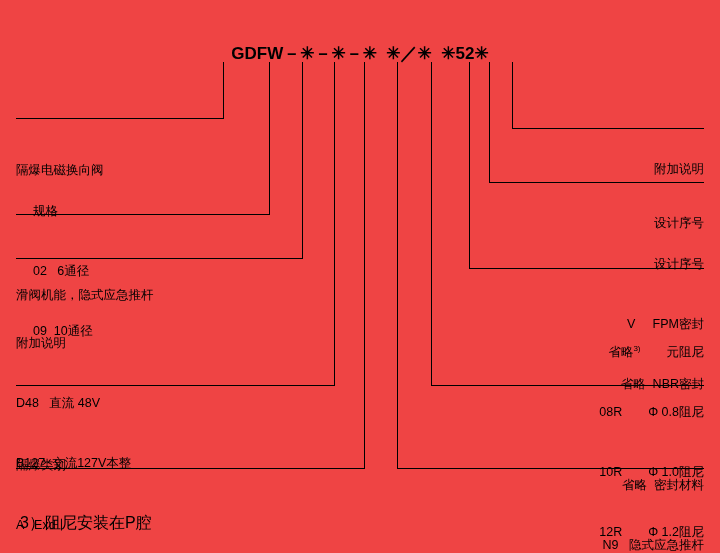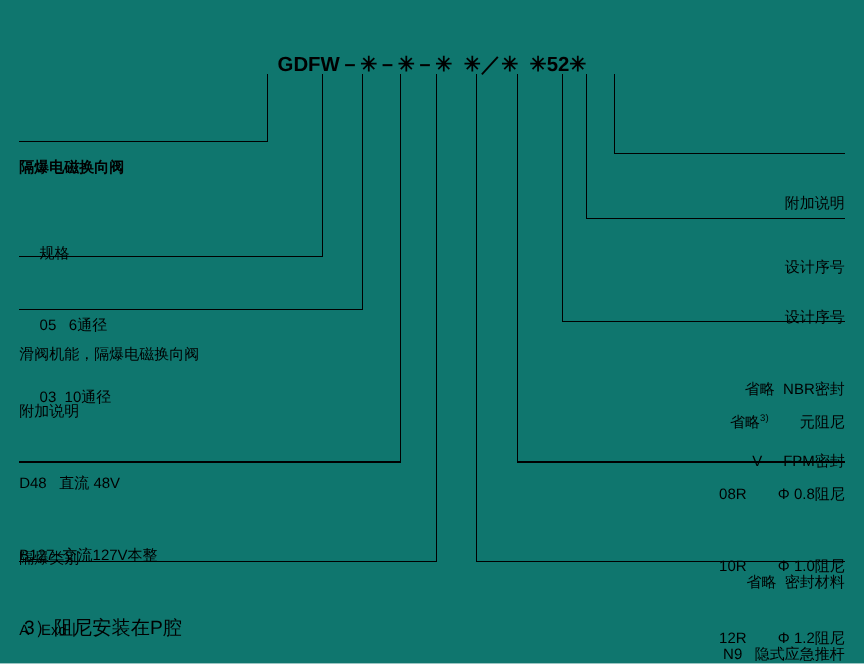--- a/index.html
+++ b/index.html
@@ -9,21 +9,21 @@
   }
   body {
     font-family: "Liberation Sans", sans-serif;
     color: #000000;
   }
   #canvas {
     position: relative;
     width: 720px;
     height: 553px;
     overflow: hidden;
-    background: #0f766e;
+    background: #ef4444;
   }
   
   .code-line {
     position: absolute;
     left: 0;
     top: 42px;
     width: 720px;
     text-align: center;
     font-size: 17px;
     font-weight: bold;
@@ -85,32 +85,32 @@
       <path d="M489,62 L489,182 L704,182"></path>
 
       <path d="M469,62 L469,268 L704,268"></path>
 
       <path d="M431,62 L431,385 L704,385"></path>
 
       <path d="M397,62 L397,468 L704,468"></path>
     </g>
   </svg>
 
-  <div class="lbl left" style="left:16px; top:89px;font-weight:bold;">
+  <div class="lbl left" style="left:16px; top:120px;">
     <div class="row">隔爆电磁换向阀</div>
   </div>
 
   <div class="lbl left" style="left:33px; top:161px;">
     <div class="row">规格</div>
-    <div class="row">05   6通径</div>
-    <div class="row">03  10通径</div>
+    <div class="row">02   6通径</div>
+    <div class="row">09  10通径</div>
   </div>
 
   <div class="lbl left" style="left:16px; top:245px;">
-    <div class="row">滑阀机能，隔爆电磁换向阀</div>
+    <div class="row">滑阀机能，隐式应急推杆</div>
   </div>
 
   <div class="lbl left" style="left:16px; top:293px;">
     <div class="row">附加说明</div>
     <div class="row">D48   直流 48V</div>
     <div class="row">B127  交流127V本整</div>
     
   </div>
 
   <div class="lbl left" style="left:16px; top:415px;">
@@ -122,22 +122,22 @@
   <div class="lbl right" style="right:16px; top:119px; width:320px;">
     <div class="row">附加说明</div>
   </div>
 
   <div class="lbl right" style="right:16px; top:173px; width:320px;">
     <div class="row">设计序号</div>
   </div>
 
   <div class="lbl right" style="right:16px; top:214px; width:320px;">
     <div class="row">设计序号</div>
+    <div class="row">V     FPM密封</div>
     <div class="row">省略  NBR密封</div>
-    <div class="row">V     FPM密封</div>
   </div>
 
   <div class="lbl right" style="right:16px; top:299px; width:320px;">
     <div class="row"><span>省略</span><span class="sup">3)</span><span style="display:inline-block; width:26px;"></span><span>元阻尼</span></div>
     <div class="row"><span>08R</span><span style="display:inline-block; width:26px;"></span><span>Φ 0.8阻尼</span></div>
     <div class="row"><span>10R</span><span style="display:inline-block; width:26px;"></span><span>Φ 1.0阻尼</span></div>
     <div class="row"><span>12R</span><span style="display:inline-block; width:26px;"></span><span>Φ 1.2阻尼</span></div>
   </div>
 
   <div class="lbl right" style="right:16px; top:435px; width:320px;">

